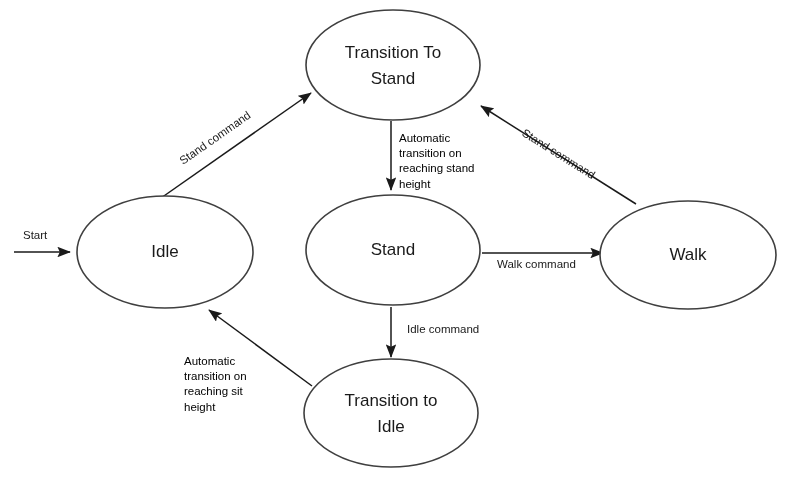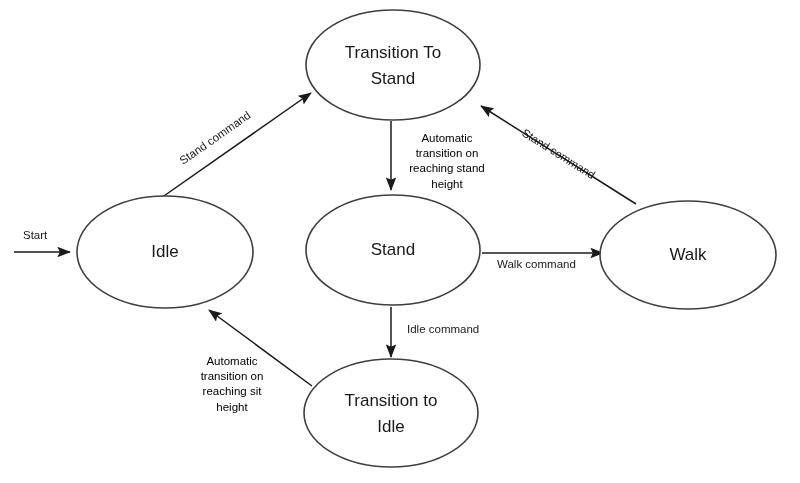--- a/index.html
+++ b/index.html
@@ -49,21 +49,20 @@
     font-size: 11.5px;
     fill: #1a1a1a;
   }
   .multiline-label {
     font-family: "Liberation Sans", sans-serif;
     font-size: 11.5px;
     fill: #1a1a1a;
     line-height: 1.32;
     position: absolute;
     white-space: pre-line;
-    text-align: center;
   }
 </style>
 </head>
 <body>
 
 <div id="diagram-root">
 
   <svg id="diagram-svg" viewBox="0 0 800 483" xmlns="http://www.w3.org/2000/svg">
     <defs>
       <marker id="arrowhead" markerWidth="9" markerHeight="7" refX="8.4" refY="3.5" orient="auto" markerUnits="strokeWidth">

